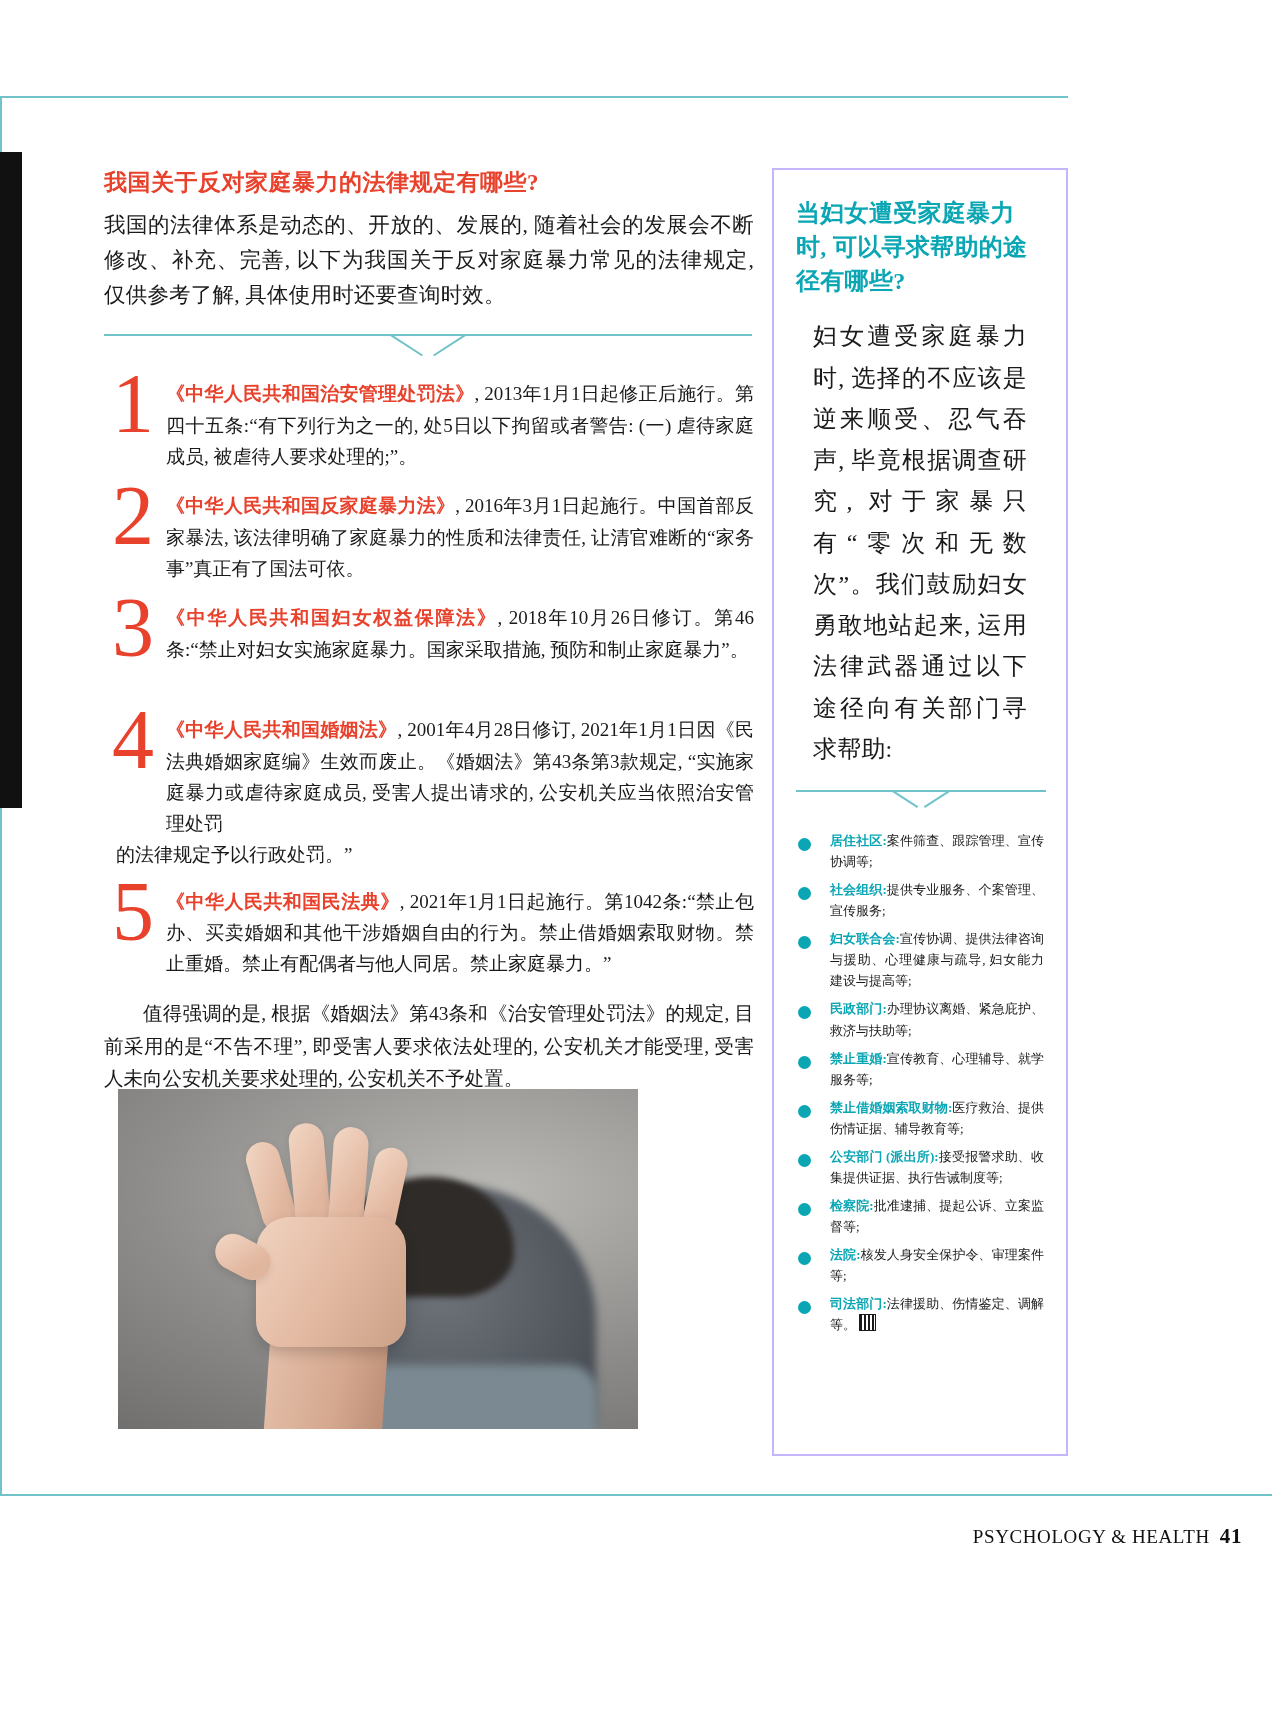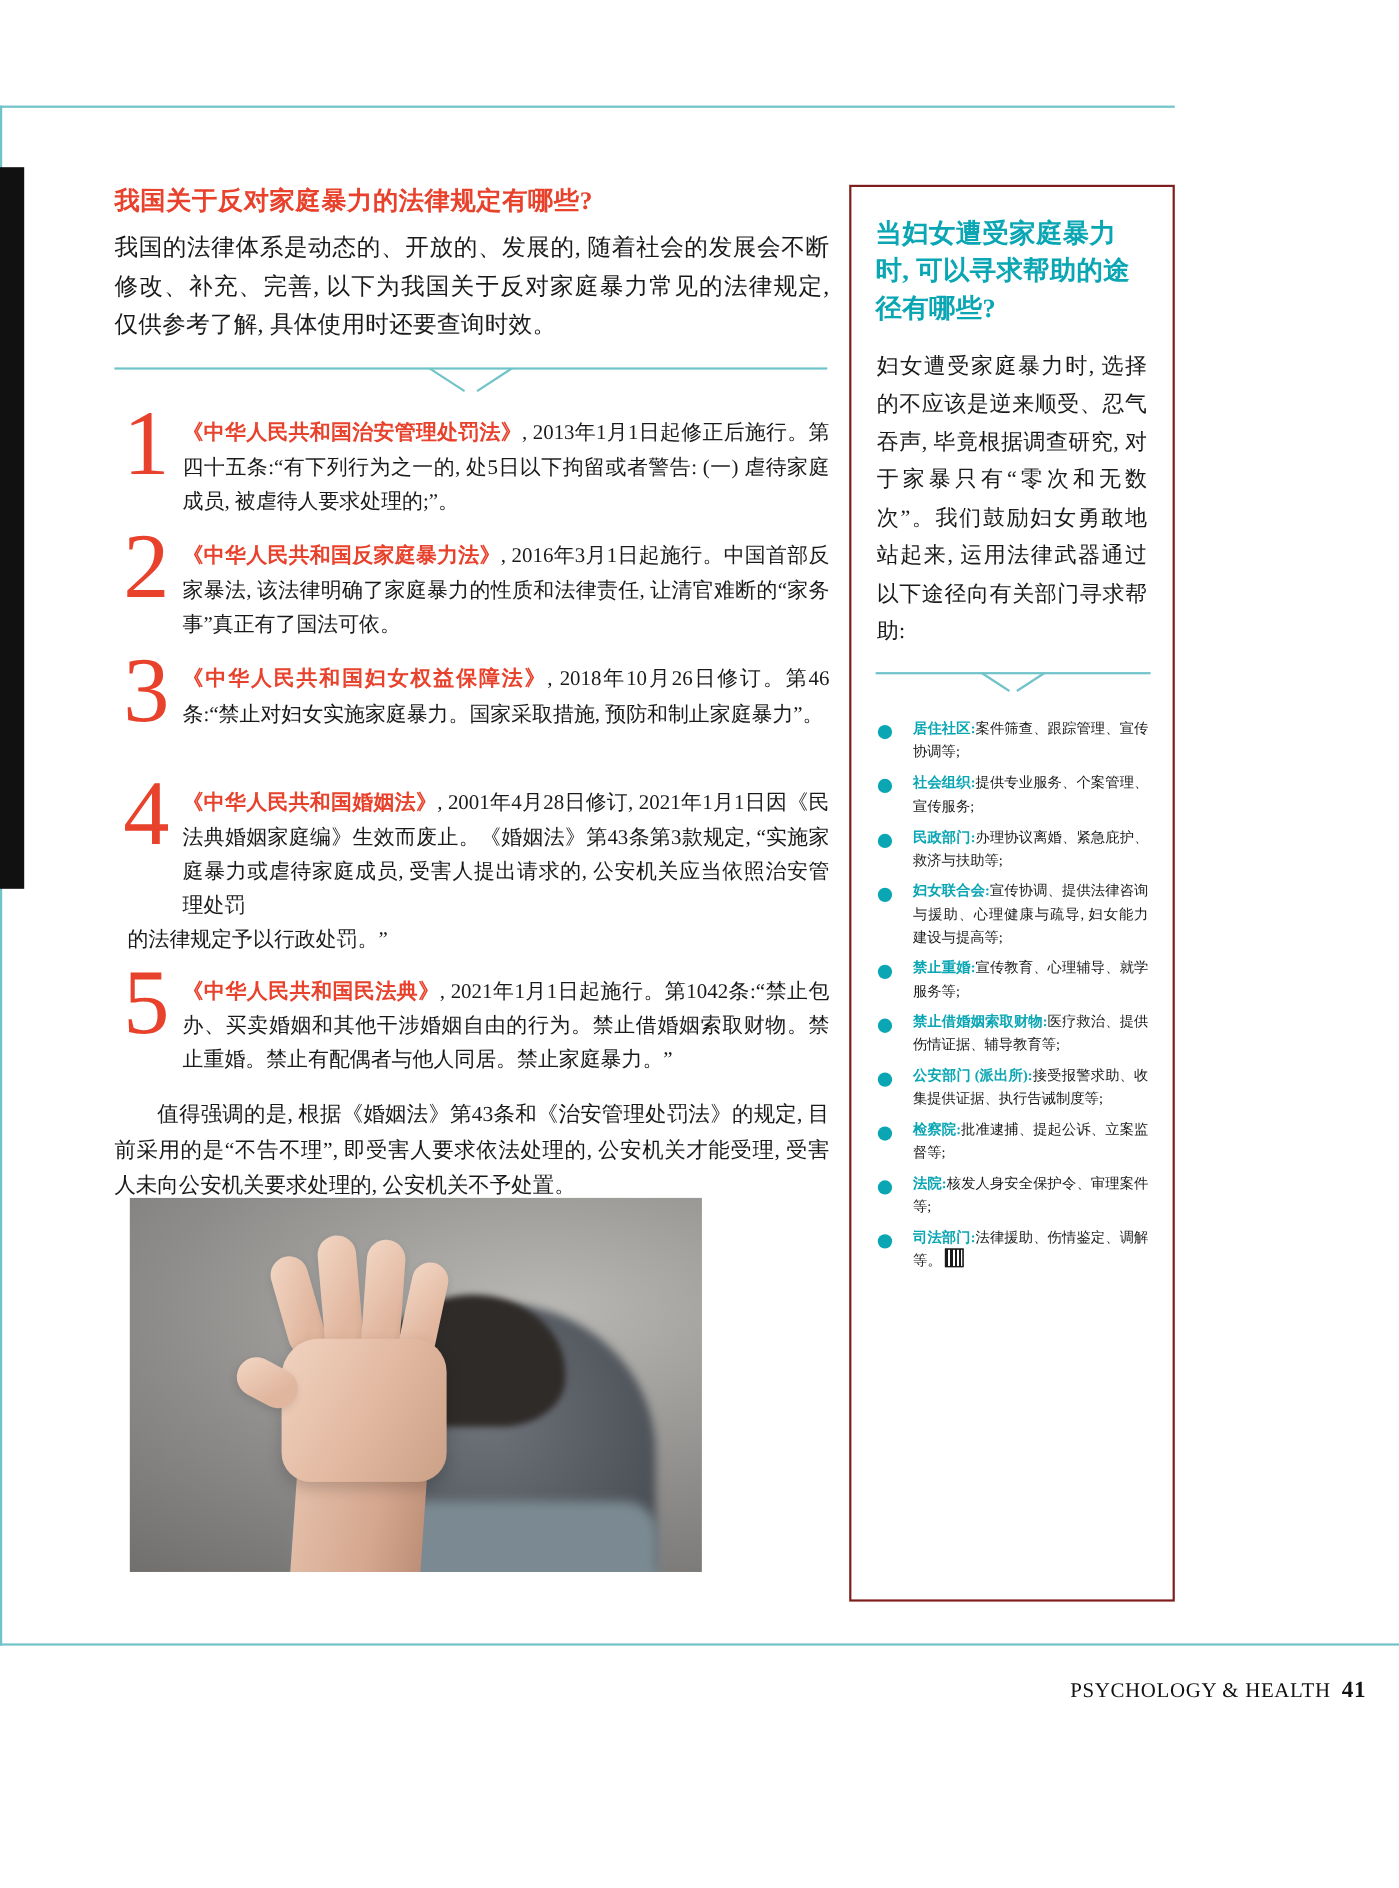--- a/index.html
+++ b/index.html
@@ -244,37 +244,37 @@
     border-radius: 30px 30px 0 0;
   }
 
   
   .sidebar {
     position: absolute;
     left: 772px;
     top: 168px;
     width: 296px;
     height: 1288px;
-    border: 2px solid #7f1d1d;
+    border: 2px solid #c4b5fd;
     box-sizing: border-box;
     padding: 26px 22px 18px 22px;
   }
   .sb-title {
     font-size: 24px;
     font-weight: bold;
     color: #0aa6b4;
     line-height: 1.42;
     letter-spacing: 0.3px;
     margin: 0 0 18px 0;
   }
   .sb-lead {
-    font-size: 20px;
+    font-size: 24px;
     line-height: 1.72;
     text-align: justify;
-    margin: 1px;
+    margin: 17px;
     letter-spacing: 0.2px;
   }
   .sb-divider {
     position: relative;
     width: 250px;
     height: 26px;
     margin: 20px 0 14px 0;
   }
   .sb-divider .line {
     position: absolute; top: 0; left: 0; width: 250px; height: 1.5px; background: #6fc3c9;
@@ -429,25 +429,25 @@
       <li class="sb-item">
         <span class="dot"></span>
         <span class="org">居住社区:</span><span>案件筛查、跟踪管理、宣传协调等;</span>
       </li>
       <li class="sb-item">
         <span class="dot"></span>
         <span class="org">社会组织:</span><span>提供专业服务、个案管理、宣传服务;</span>
       </li>
       <li class="sb-item">
         <span class="dot"></span>
+        <span class="org">妇女联合会:</span><span>宣传协调、提供法律咨询与援助、心理健康与疏导, 妇女能力建设与提高等;</span>
+      </li>
+      <li class="sb-item">
+        <span class="dot"></span>
         <span class="org">民政部门:</span><span>办理协议离婚、紧急庇护、救济与扶助等;</span>
-      </li>
-      <li class="sb-item">
-        <span class="dot"></span>
-        <span class="org">妇女联合会:</span><span>宣传协调、提供法律咨询与援助、心理健康与疏导, 妇女能力建设与提高等;</span>
       </li>
       <li class="sb-item">
         <span class="dot"></span>
         <span class="org">禁止重婚:</span><span>宣传教育、心理辅导、就学服务等;</span>
       </li>
       <li class="sb-item">
         <span class="dot"></span>
         <span class="org">禁止借婚姻索取财物:</span><span>医疗救治、提供伤情证据、辅导教育等;</span>
       </li>
       <li class="sb-item">

